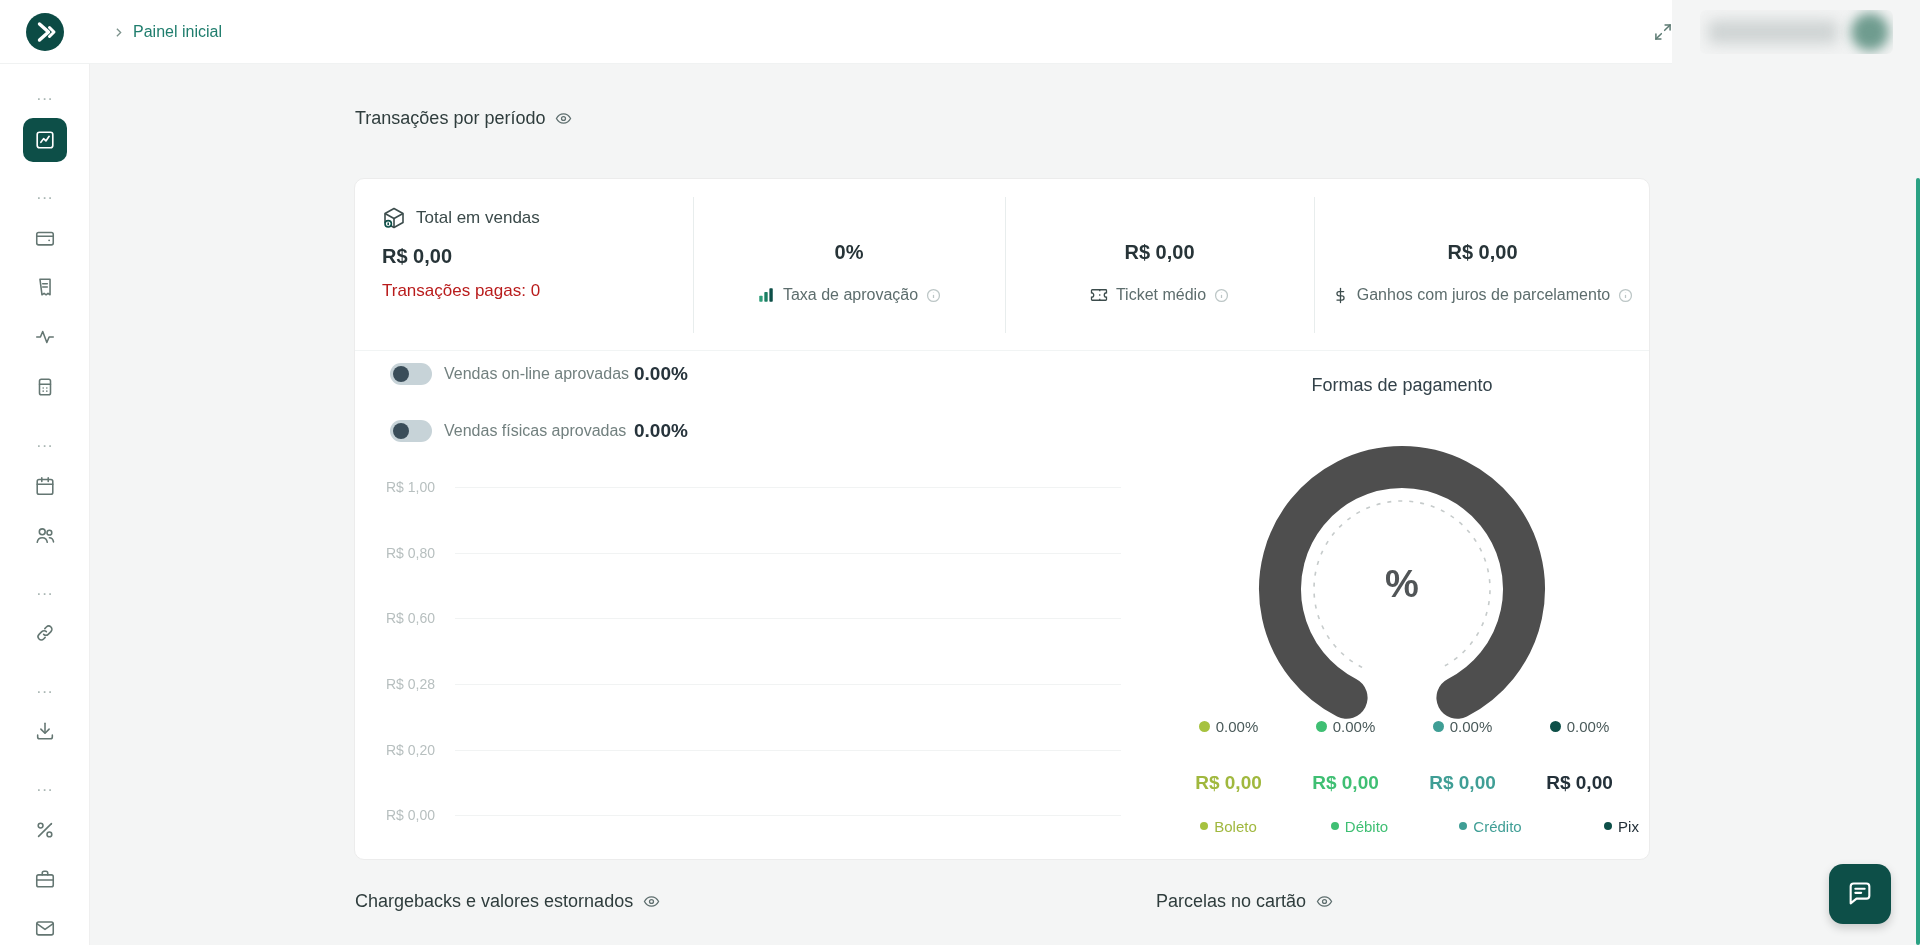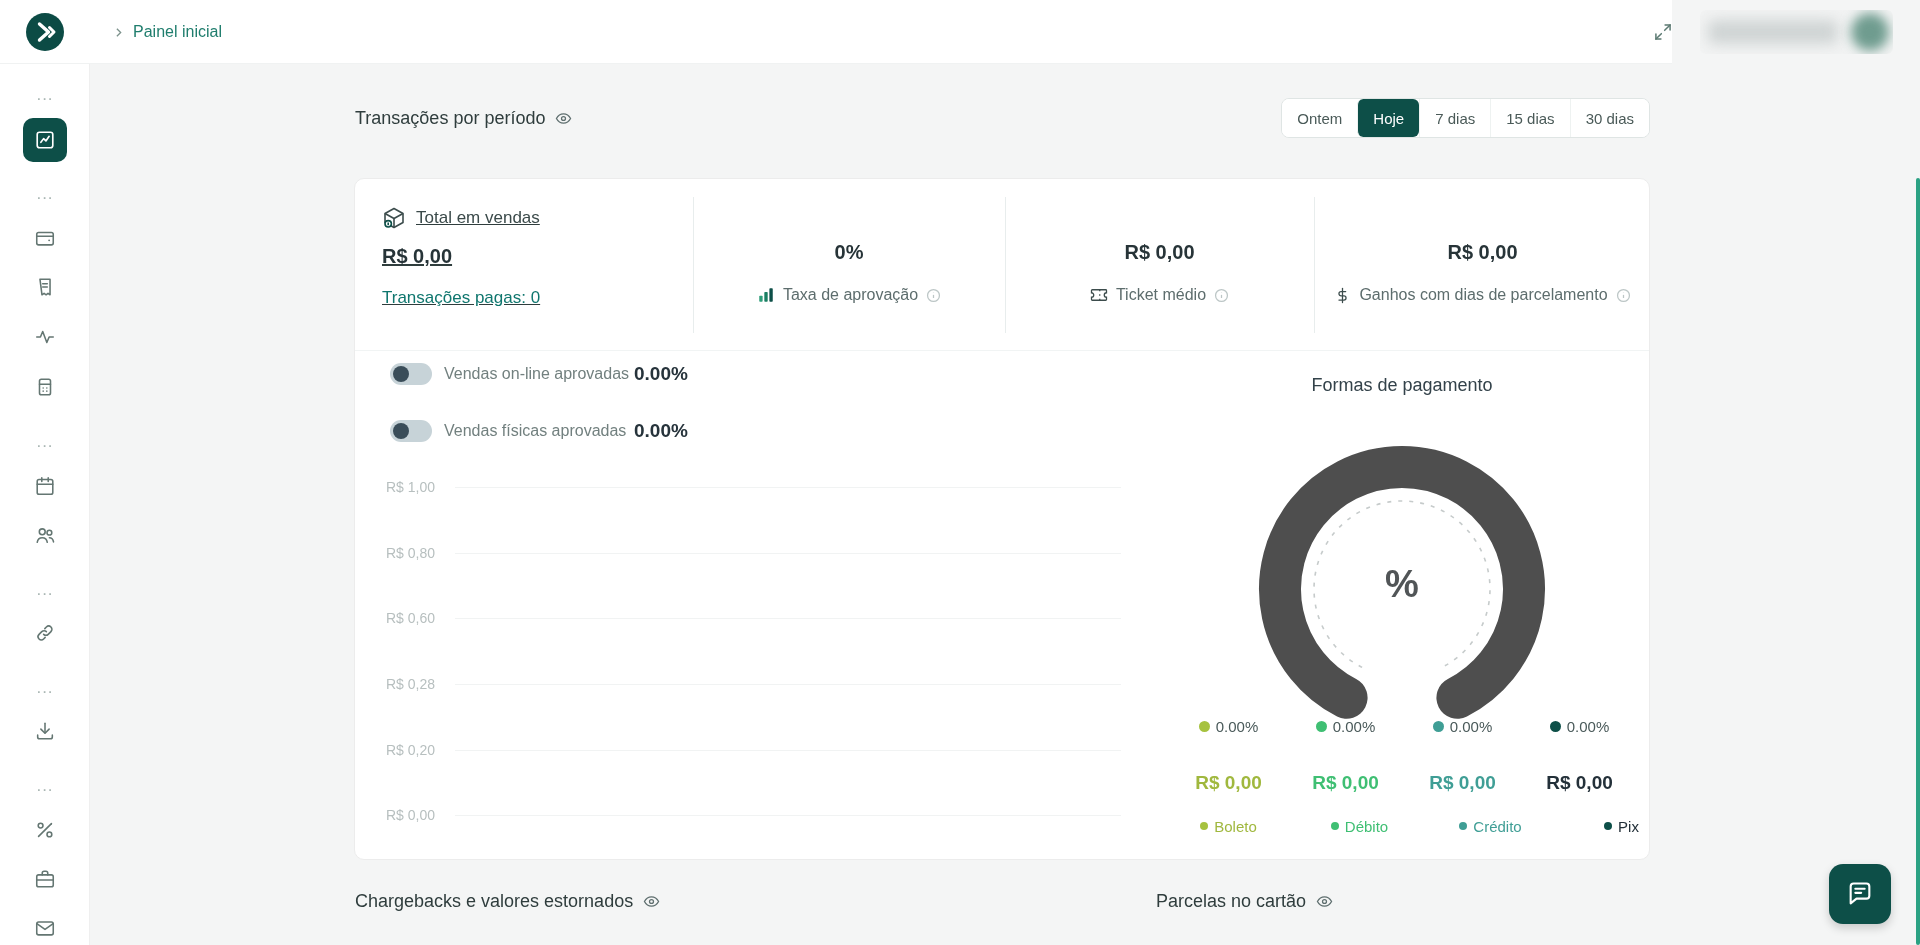--- a/index.html
+++ b/index.html
@@ -68,24 +68,24 @@
   }
   .datebox input::placeholder { color: #9fadac; }
 
   
   .card {
     position: absolute; left: 264px; top: 114px; width: 1296px; height: 682px;
     background: #fff; border-radius: 10px; border: 1px solid #ececec;
   }
   .stats { position: absolute; top: 0; left: 0; width: 100%; height: 172px; border-bottom: 1px solid #f1f4f4; display: grid; grid-template-columns: 338px 312px 309px 337px; }
   .vdiv { position: absolute; top: 18px; height: 136px; width: 1px; background: #e8eded; }
-  .stat-first { padding: 27px 0 0 27px; text-decoration: underline; }
+  .stat-first { padding: 27px 0 0 27px; }
   .stat-first .row1 { display: flex; align-items: center; gap: 10px; font-size: 17px; color: #3b4a4a; }
   .stat-value { margin-top: 15px; font-size: 20px; font-weight: 600; color: #273438; }
-  .stat-sub { margin-top: 20px; font-size: 17px; color: #0f766e; }
+  .stat-sub { margin-top: 13px; font-size: 17px; color: #b91c1c; }
   .stat-col { display: flex; flex-direction: column; align-items: center; padding-top: 62px; }
   .stat-col .stat-value { margin-top: 0; }
   .stat-label-row { margin-top: 22px; display: flex; align-items: center; gap: 8px; font-size: 16px; color: #5d6d6d; }
   .info { cursor: pointer; }
 
   
   .toggle-row { position: absolute; left: 35px; display: flex; align-items: center; height: 26px; }
   .switch { width: 42px; height: 22px; border-radius: 11px; background: #c7d3d8; position: relative; cursor: pointer; flex: 0 0 auto; }
   .switch .knob { position: absolute; left: 3px; top: 3px; width: 16px; height: 16px; border-radius: 50%; background: #3a4d59; }
   .toggle-label { margin-left: 12px; width: 190px; font-size: 16px; color: #72807f; }
@@ -271,27 +271,20 @@
     <span>Transações por período</span>
     <span class="eye">
       <svg width="17" height="17" viewBox="0 0 24 24" fill="none" stroke="#5f6f6f" stroke-width="1.8">
         <path d="M2 12s3.5-6.5 10-6.5S22 12 22 12s-3.5 6.5-10 6.5S2 12 2 12z"></path>
           <circle cx="12" cy="12" r="2.8"></circle>
       </svg>
     </span>
   </div>
 
   <div class="controls">
-    <div class="seg">
-      <button>Ontem</button>
-      <button class="active">Hoje</button>
-      <button>7 dias</button>
-      <button>15 dias</button>
-      <button>30 dias</button>
-    </div>
   </div>
 
   <div class="card">
 
     <div class="stats">
       <div class="stat-first">
         <div class="row1">
           <svg width="24" height="24" viewBox="0 0 24 24" fill="none" stroke="#3c4c4c" stroke-width="1.6" stroke-linejoin="round">
             <path d="M12 2.5 21 7.5v9L12 21.5 3 16.5v-9z"></path>
               <path d="M3 7.5l9 5 9-5"></path>
@@ -342,21 +335,21 @@
         </div>
       </div>
 
       <div class="stat-col">
         <div class="stat-value">R$ 0,00</div>
         <div class="stat-label-row">
           <svg width="17" height="17" viewBox="0 0 24 24" fill="none" stroke="#3c4c4c" stroke-width="1.8" stroke-linecap="round">
             <path d="M12 2v20"></path>
               <path d="M16.5 6.5H10a3 3 0 0 0 0 6h4a3 3 0 0 1 0 6H7"></path>
           </svg>
-          <span>Ganhos com dias de parcelamento</span>
+          <span>Ganhos com juros de parcelamento</span>
           <span class="info">
             <svg width="15" height="15" viewBox="0 0 24 24" fill="none" stroke="#bcc6c6" stroke-width="2">
                 <circle cx="12" cy="12" r="9.5"></circle>
                 <path d="M12 11v5"></path>
                 <path d="M12 7.5v.5"></path>
               </svg>
           </span>
         </div>
       </div>
     </div>

